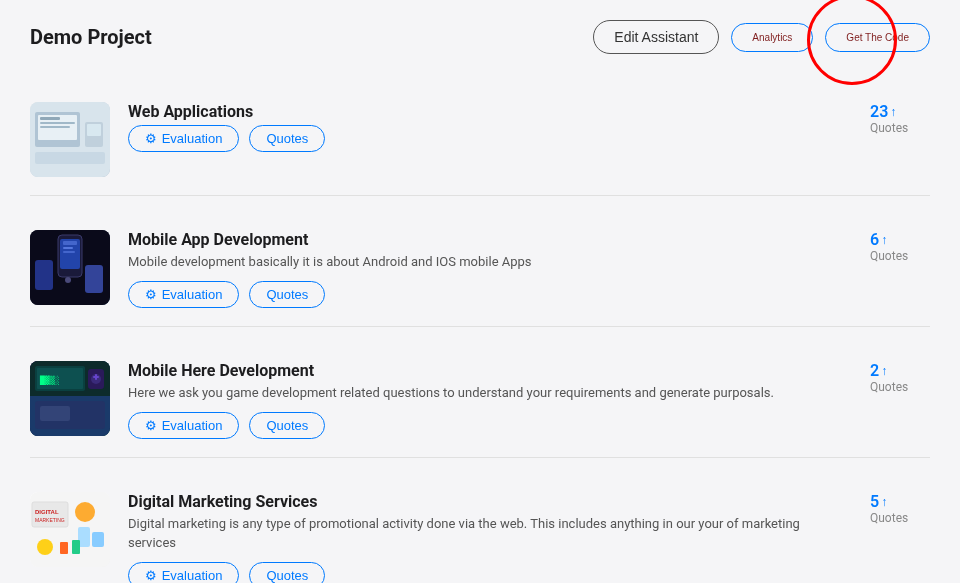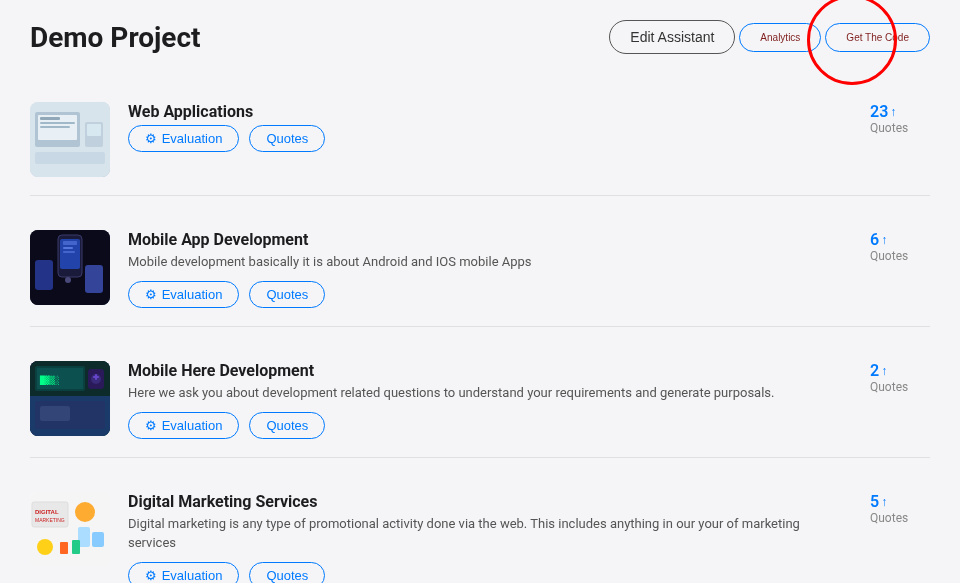--- a/index.html
+++ b/index.html
@@ -14,27 +14,27 @@
       margin: 0 auto;
       padding: 20px 30px;
     }
     .header {
       display: flex;
       align-items: center;
       justify-content: space-between;
       margin-bottom: 30px;
     }
     .page-title {
-      font-size: 28px;
+      font-size: 20px;
       font-weight: 700;
       color: #1d1d1f;
     }
     .header-actions {
       display: flex;
-      gap: 4px;
+      gap: 12px;
       align-items: center;
     }
     .btn-outline {
       padding: 8px 20px;
       border: 1.5px solid #555;
       border-radius: 20px;
       background: transparent;
       color: #333;
       font-size: 14px;
       cursor: pointer;
@@ -265,21 +265,21 @@
       <rect x="58" y="8" width="16" height="20" fill="#2a1a5a" rx="3"></rect>
       <circle cx="66" cy="18" r="5" fill="#3a2a7a"></circle>
       <rect x="63" y="15" width="6" height="2" fill="#6644cc" rx="1"></rect>
       <rect x="65" y="13" width="2" height="6" fill="#6644cc" rx="1"></rect>
       <rect x="5" y="40" width="70" height="28" fill="#223366" rx="3"></rect>
       <rect x="10" y="45" width="30" height="15" fill="#334477" rx="2"></rect>
     </svg>
     </div>
     <div class="item-content">
       <div class="item-title">Mobile Here Development</div>
-      <div class="item-desc">Here we ask you about development related questions to understand your requirements and generate purposals.</div>
+      <div class="item-desc">Here we ask you game development related questions to understand your requirements and generate purposals.</div>
       <div class="item-buttons">
         <button class="tag-btn">
           <span class="gear-icon">⚙</span>
           <span>Evaluation</span>
         </button>
         <button class="tag-btn">
           <span>Quotes</span>
         </button>
       </div>
     </div>

